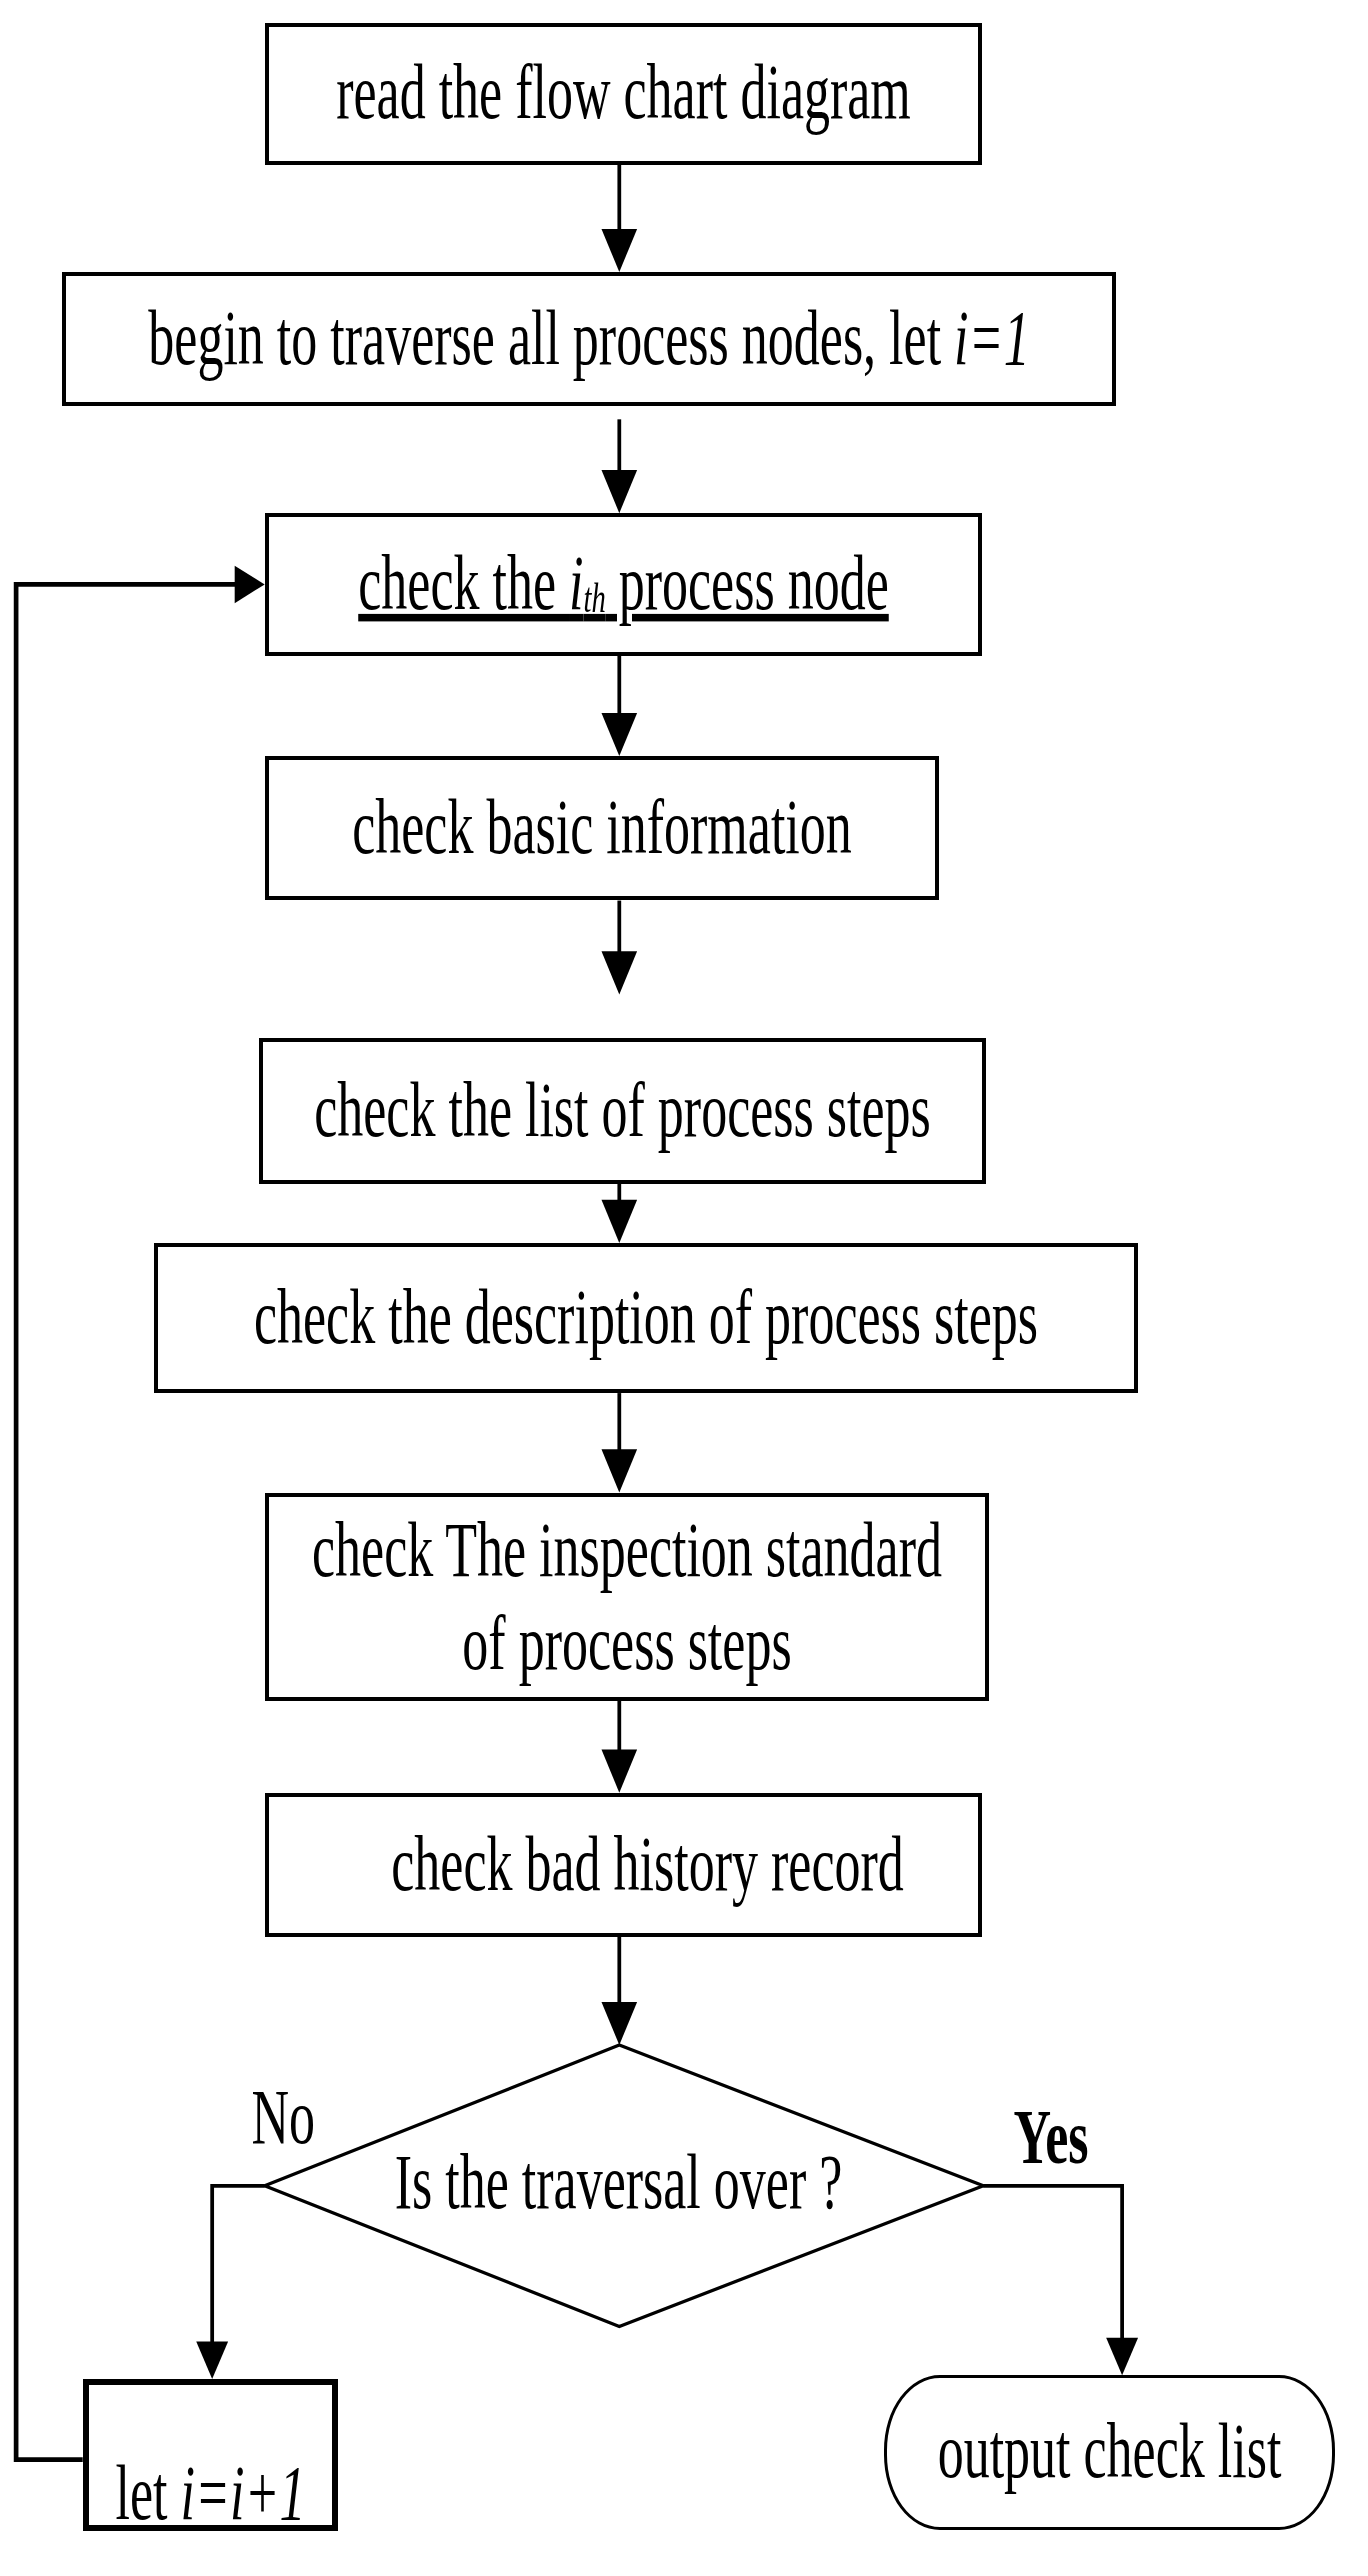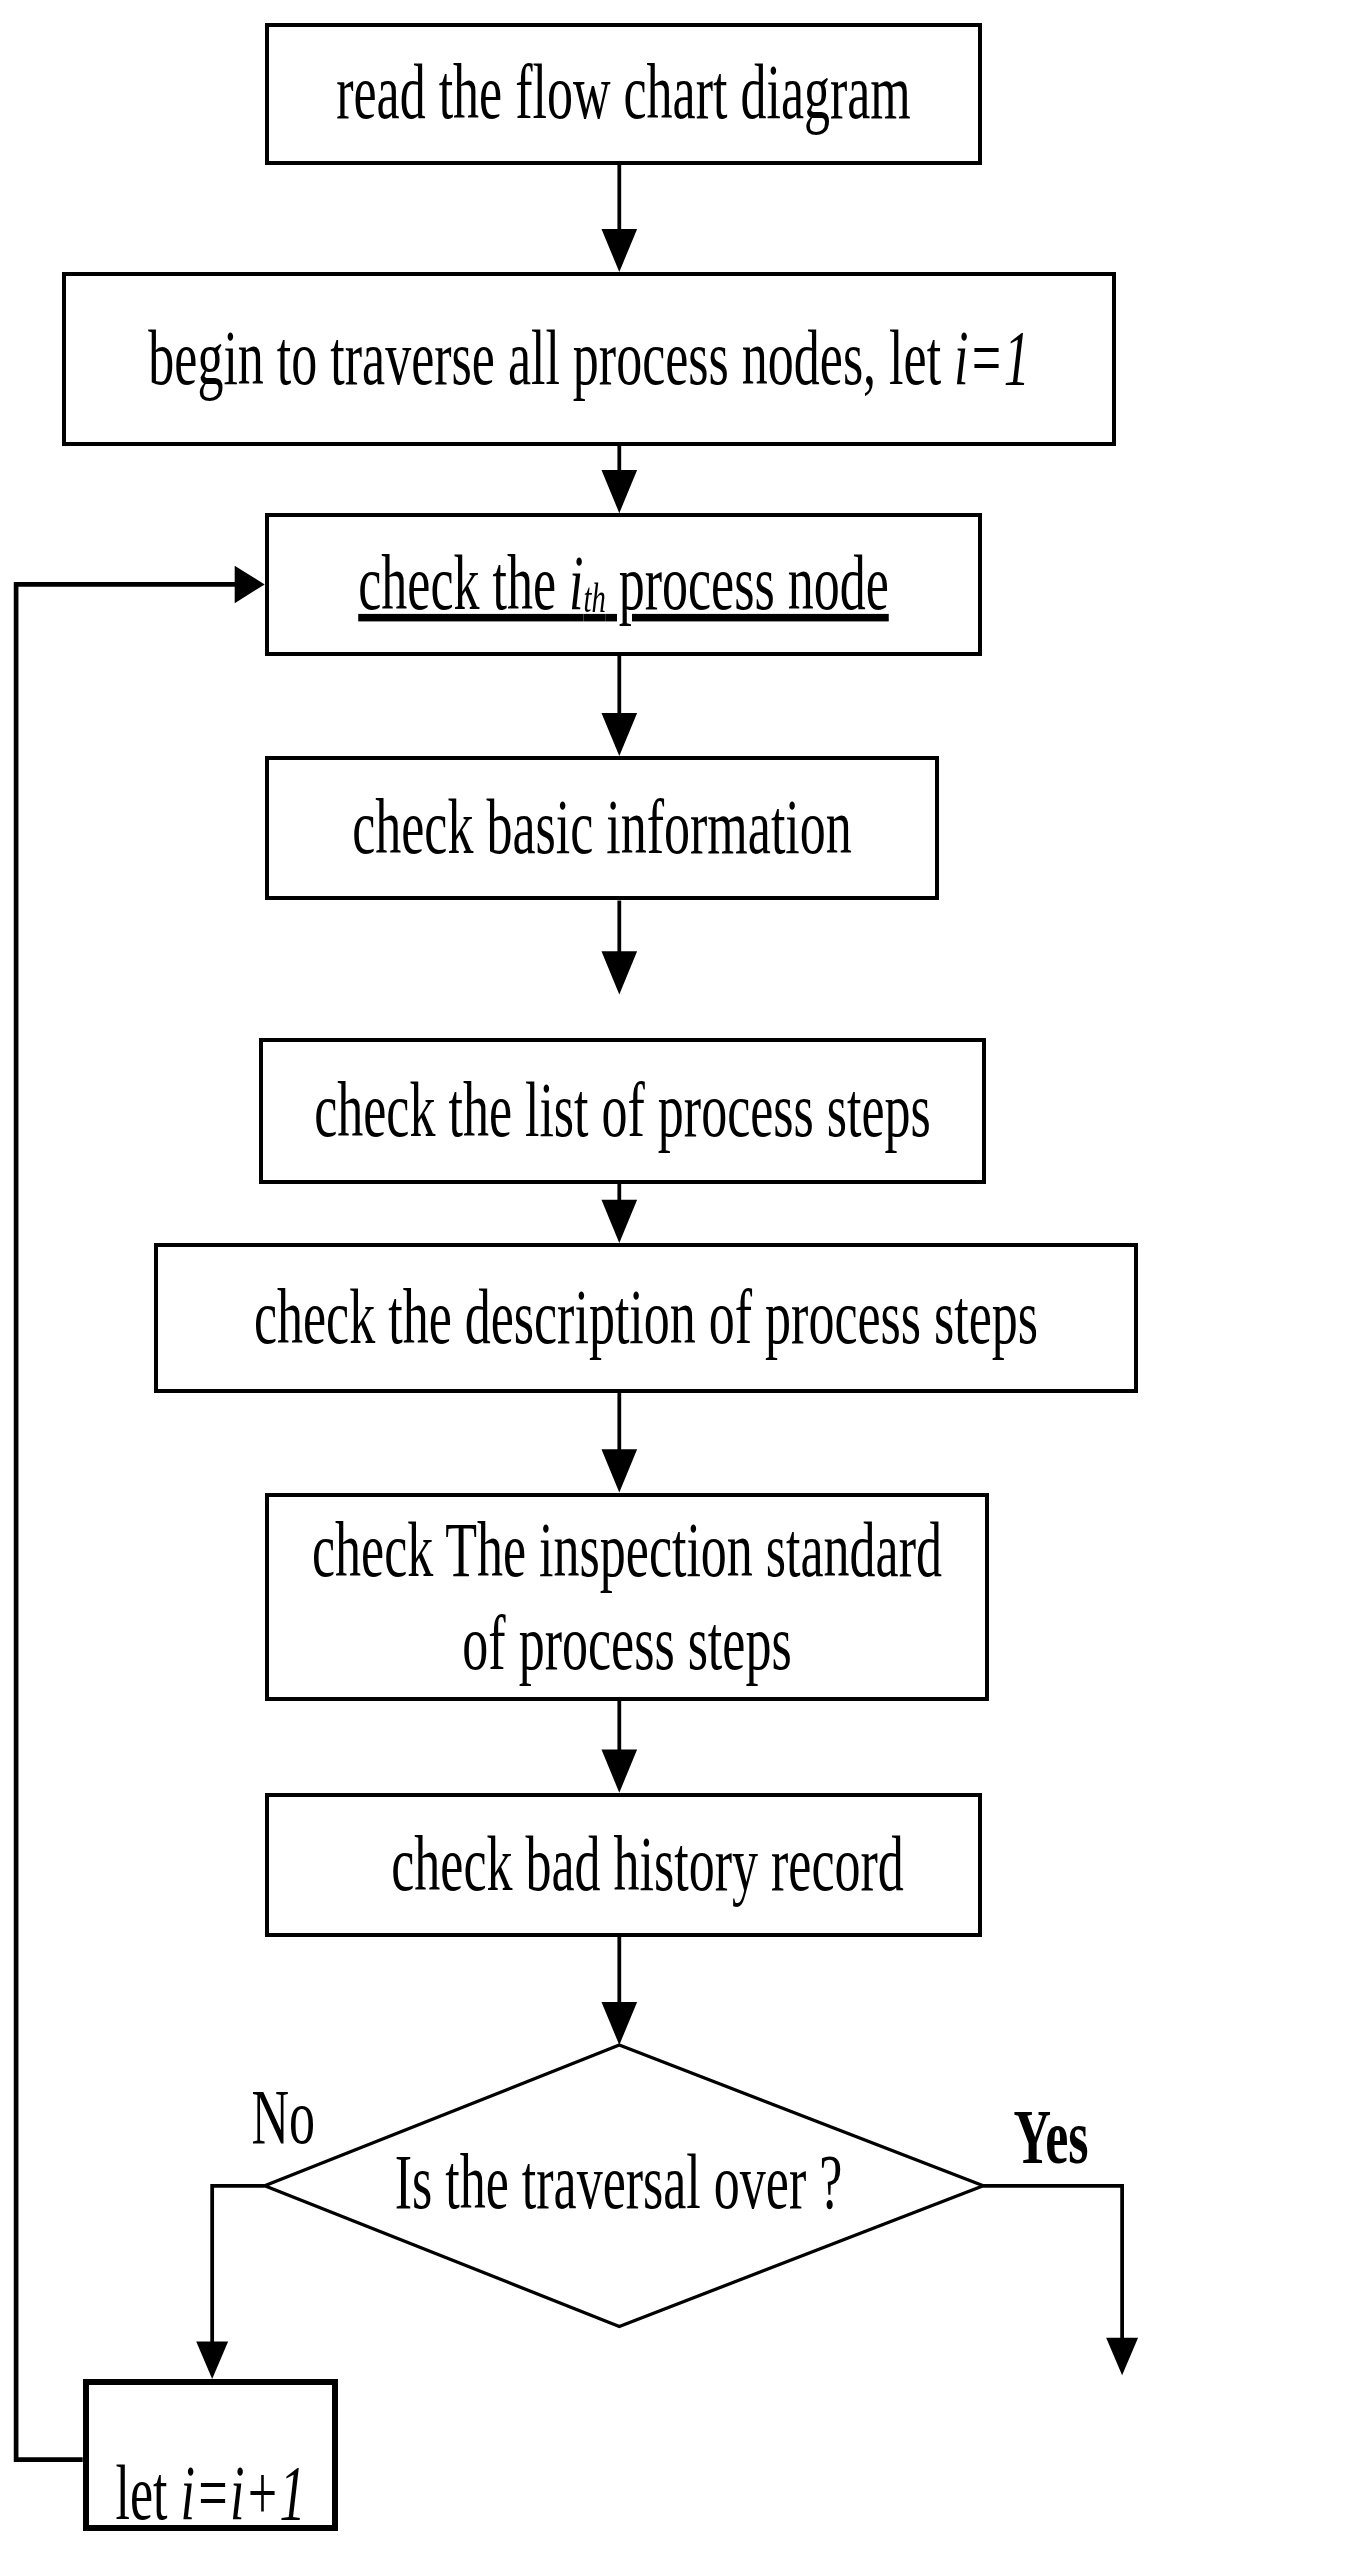--- a/index.html
+++ b/index.html
@@ -124,21 +124,21 @@
     <g>
       <polyline points="88,2622 17,2622 17,623 254,623" fill="none" stroke="#000" stroke-width="5"></polyline>
       <polygon points="250,603 250,643 282,623" fill="#000"></polygon>
     </g>
   </svg>
 
   <div class="node" style="left:265px; top:22.5px; width:717px; height:142px;">
     <span class="lbl">read the flow chart diagram</span>
   </div>
 
-  <div class="node" style="left:62px; top:272px; width:1054px; height:174px;justify-content:center;">
+  <div class="node" style="left:62px; top:272px; width:1054px; height:134px;justify-content:center;">
     <span class="lbl"><span>begin to traverse all process nodes, let </span><span class="it">i=1</span></span>
   </div>
 
   <div class="node" style="left:265px; top:513px; width:717px; height:143px;text-decoration:underline;">
     <span class="lbl"><span>check the </span><span class="it">i</span><span class="ss">th</span><span> process node</span></span>
   </div>
 
   <div class="node" style="left:265px; top:756px; width:674px; height:144px;">
     <span class="lbl">check basic information</span>
   </div>
@@ -170,15 +170,18 @@
     <span class="lbl">No</span>
   </div>
   <div class="floating-label" style="left:976px; top:2095px; width:150px; height:86px;font-weight:bold;">
     <span class="lbl">Yes</span>
   </div>
 
   <div class="node bold-border" style="left:83px; top:2379px; width:255px; height:152px;align-items:flex-end;">
     <span class="lbl"><span>let </span><span class="it">i=i+1</span></span>
   </div>
 
+  <div class="node stadium" style="left:884px; top:2375px; width:451px; height:155px;">
+    <span class="lbl">output check list</span>
+  </div>
 
 </div>
 
 
 </body></html>

